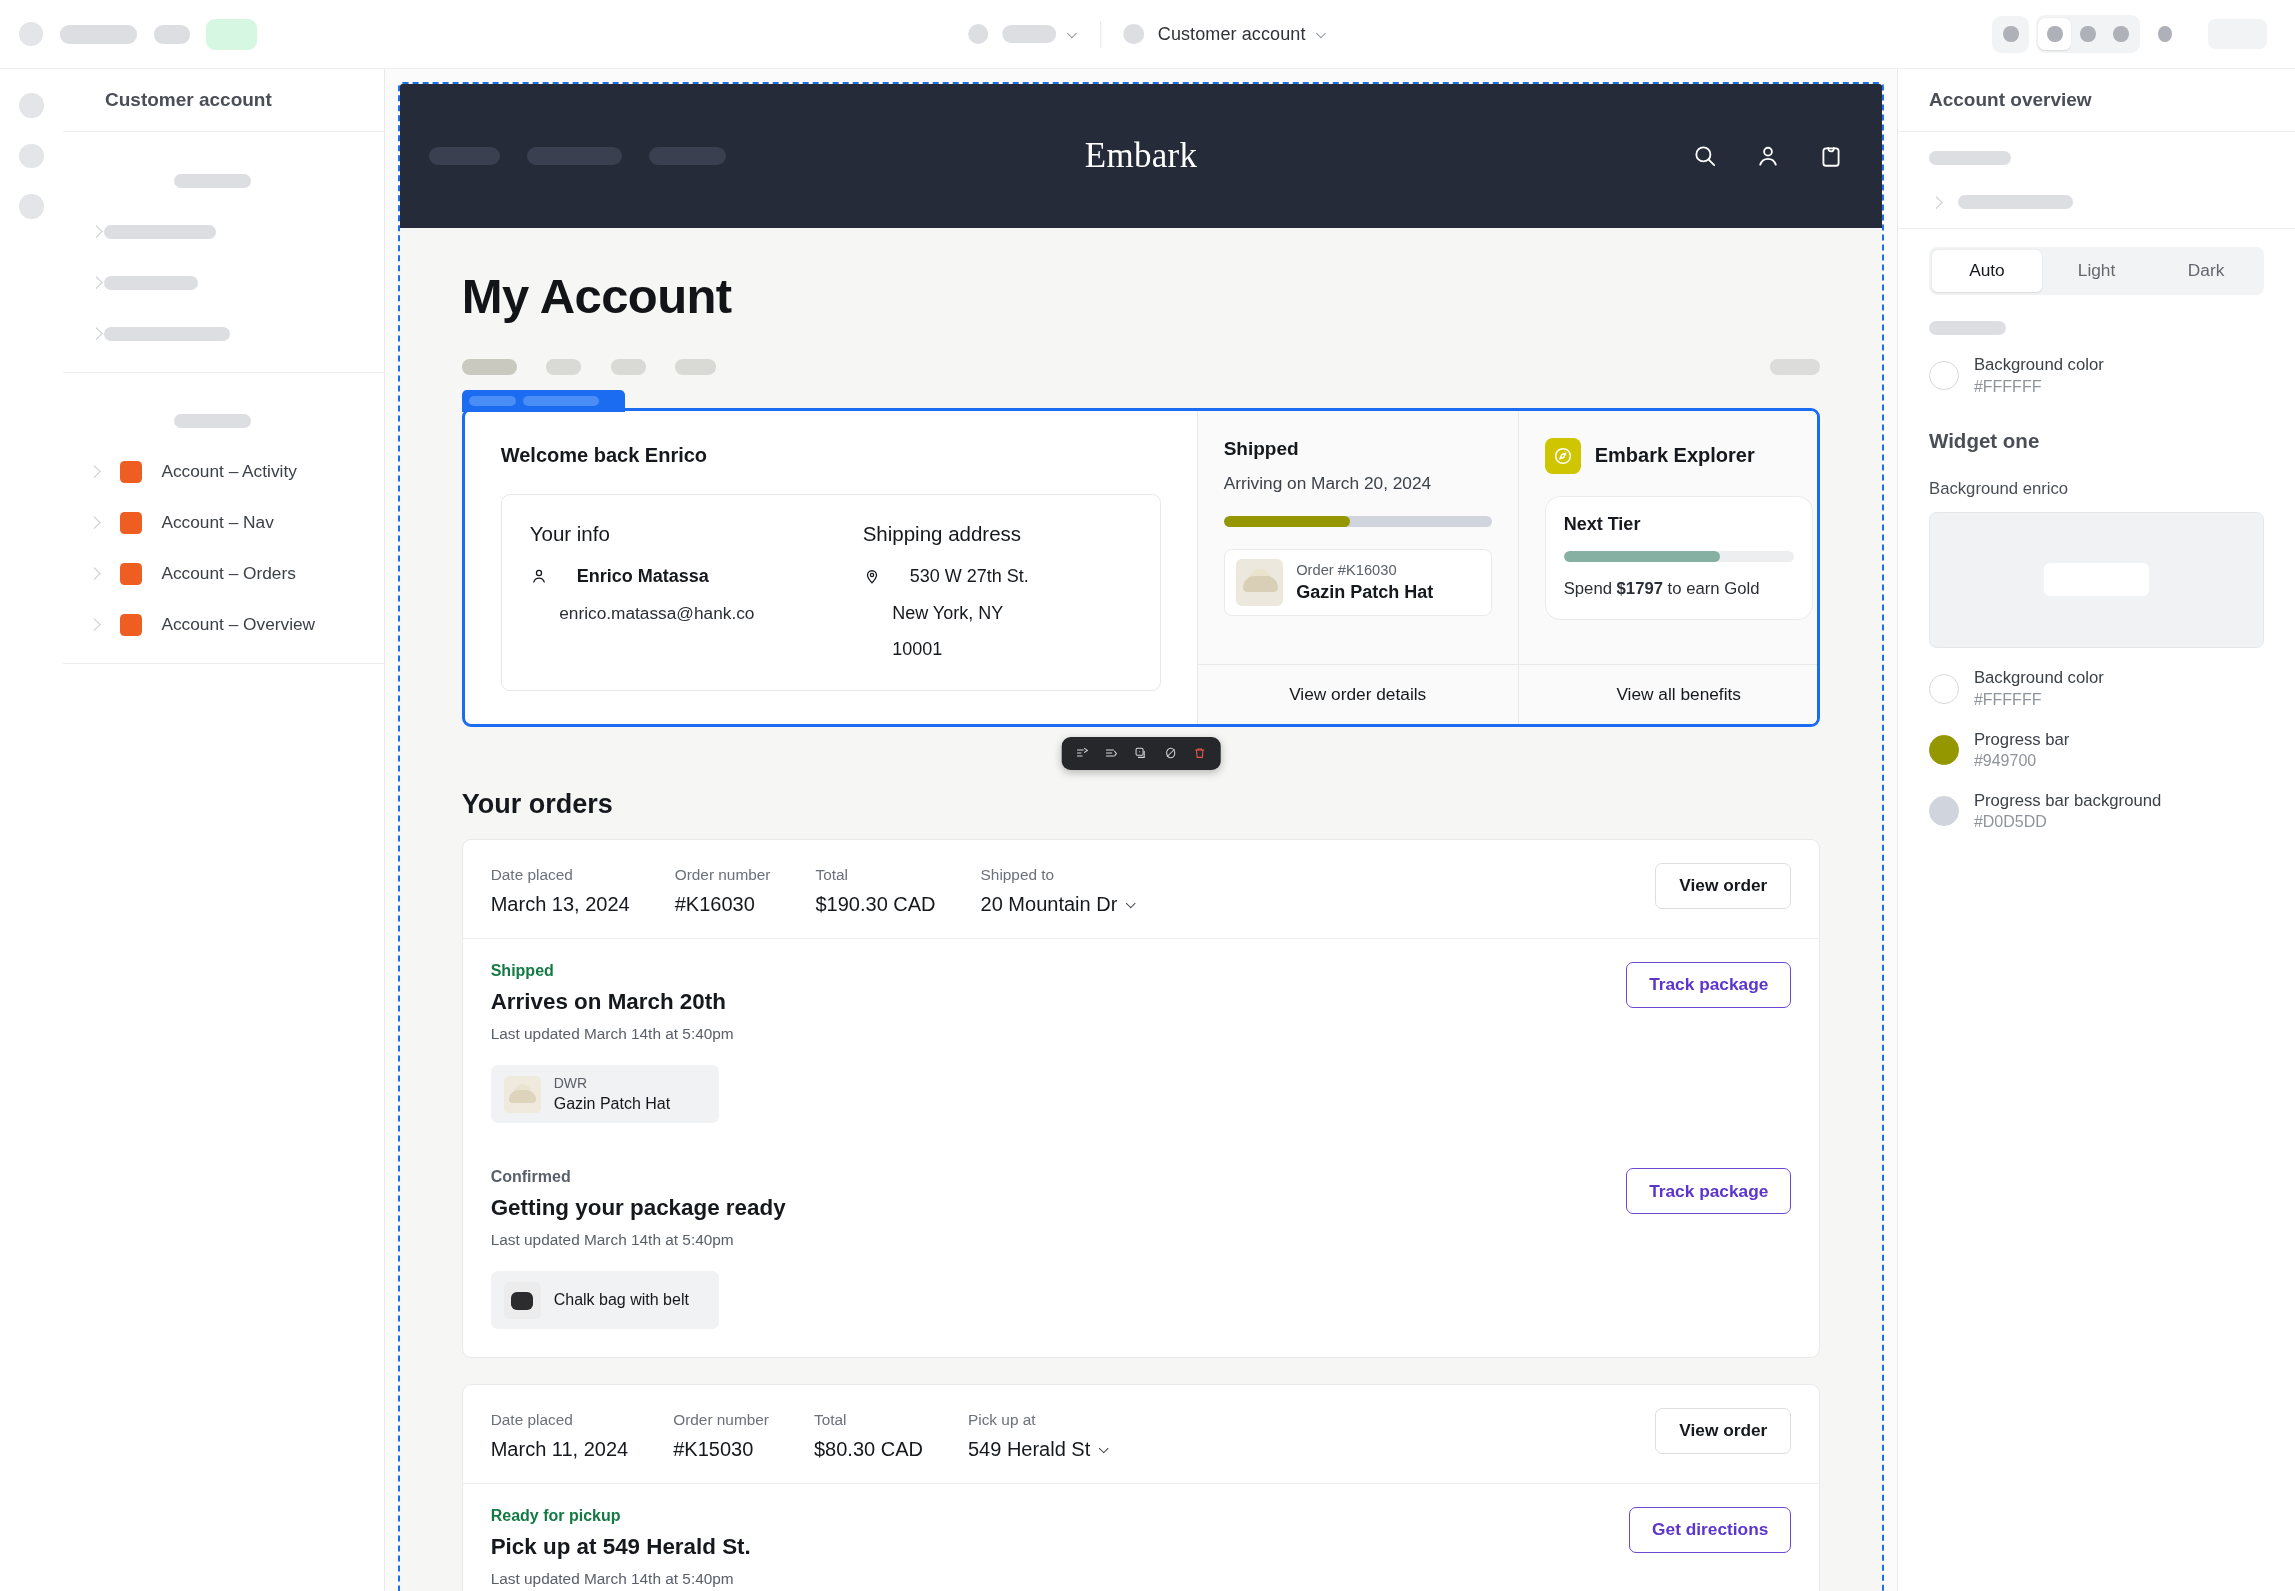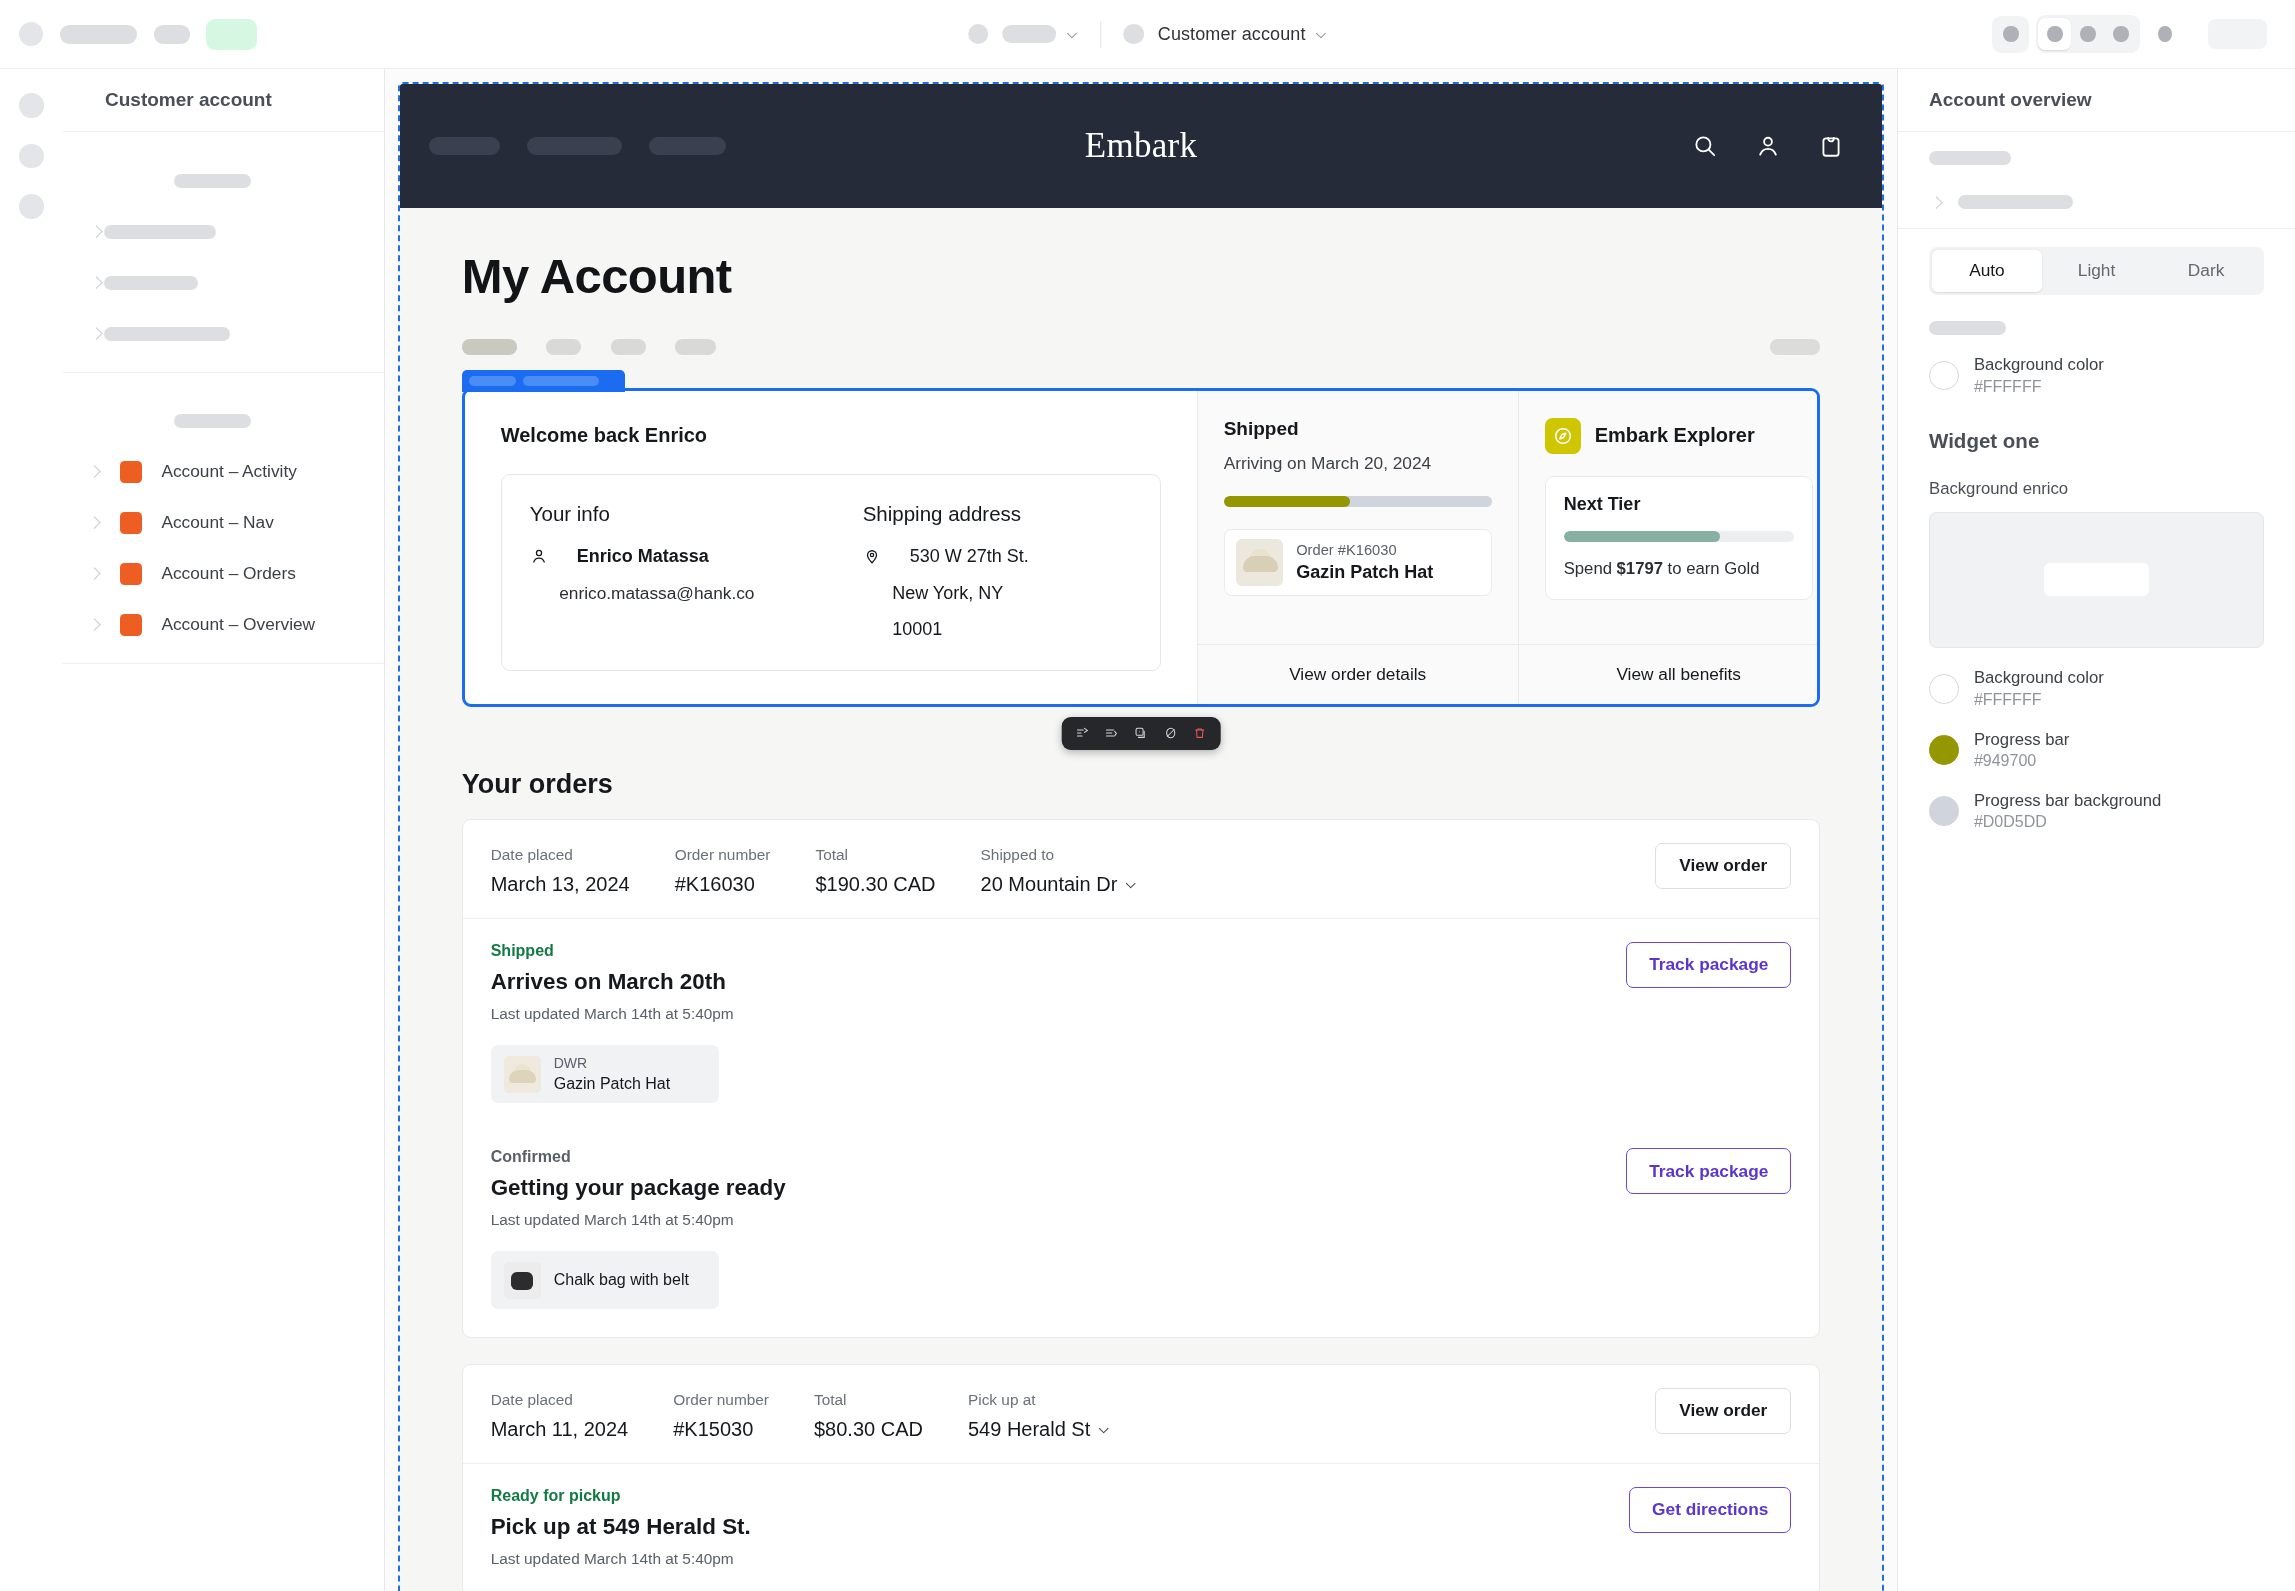--- a/index.html
+++ b/index.html
@@ -77,21 +77,21 @@
 
   
   .canvas { position:absolute; left:385px; top:69px; right:398px; bottom:0; background:#fbfbfb; }
   .frame {
     position:absolute; left:14.7px; top:15.4px; right:14.7px; bottom:-26px;
     outline:2.6px dashed #1f6fe8; outline-offset:0;
     background:#f6f6f5; border-radius:2.6px; overflow:hidden;
   }
   
   .ehead {
-    height:124px; background:#252b38; display:flex; align-items:center; position:relative; padding:0 29.5px;
+    height:144px; background:#252b38; display:flex; align-items:center; position:relative; padding:0 29.5px;
   }
   .ehead .navpills { display:flex; gap:27px; }
   .ehead .np { height:18px; border-radius:9px; background:#3a4050; }
   .ehead .np.a{ width:71px; } .ehead .np.b{ width:95px; } .ehead .np.c{ width:77px; }
   .ebrand {
     position:absolute; left:50%; transform:translateX(-50%);
     color:#ffffff; font-size:35px; font-family:"Liberation Serif", serif; letter-spacing:0.3px;
   }
   .ehead .icons { position:absolute; right:38px; display:flex; align-items:center; gap:37px; }
   .ehead .icons svg { display:block; }
@@ -153,21 +153,21 @@
     border-top:1.3px solid #e8e9eb; height:60px; display:flex; align-items:center; justify-content:center;
     font-size:17.3px; color:#15181c;
   }
   .explorer-head { display:flex; align-items:center; gap:14px; }
   .exp-badge {
     width:36px; height:36px; border-radius:7.7px; background:#cfc500;
     display:flex; align-items:center; justify-content:center;
   }
   .exp-badge svg { display:block; }
   .exp-title { font-size:20px; font-weight:700; color:#15181c; }
-  .tierbox { margin-top:22px; background:#ffffff; border:1.3px solid #e9eaec; border-radius:9px; padding:16.7px 18px 20.5px 18px; }
+  .tierbox { margin-top:22px; background:#ffffff; border:1.3px solid #e9eaec; border-radius:15px; padding:16.7px 18px 20.5px 18px; }
   .tier-h { font-size:18px; font-weight:600; color:#15181c; }
   .bar.teal { margin-top:16.7px; background:#eceef0; }
   .bar.teal .fill { background:#86b1a2; }
   .tier-s { font-size:16.7px; color:#2b2f35; margin-top:16.7px; }
   .tier-s b { font-weight:700; }
 
   
   .eltoolbar {
     position:absolute; left:50%; transform:translateX(-50%);
     margin-top:10.3px;

